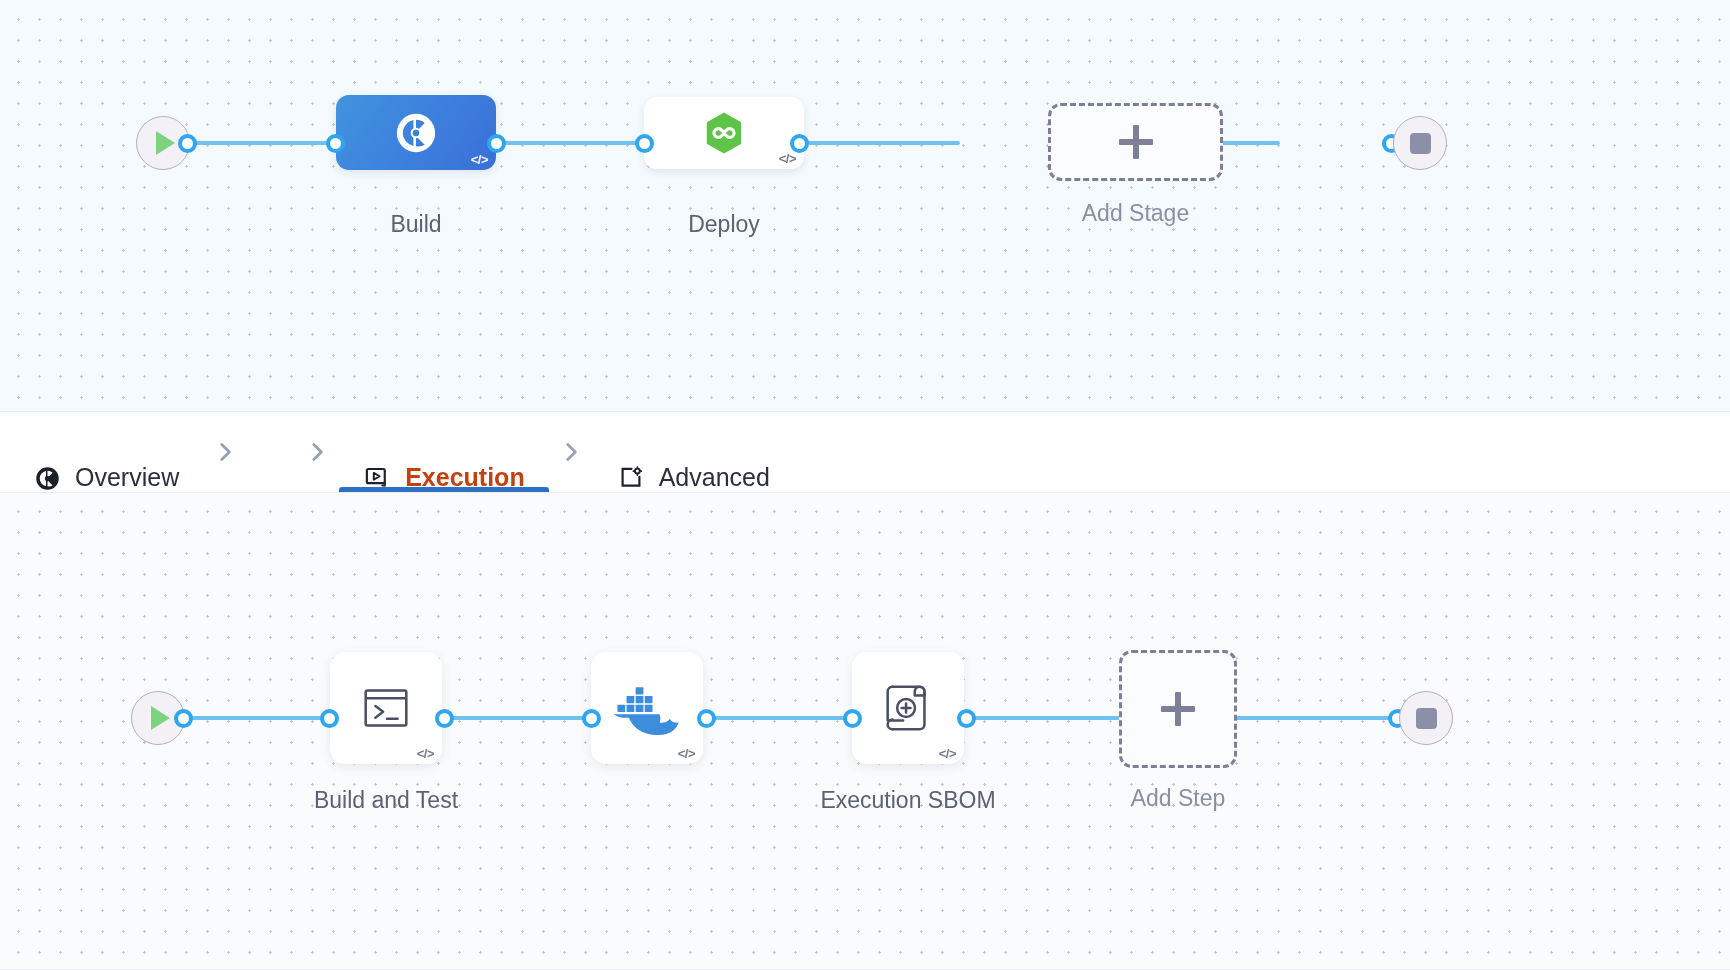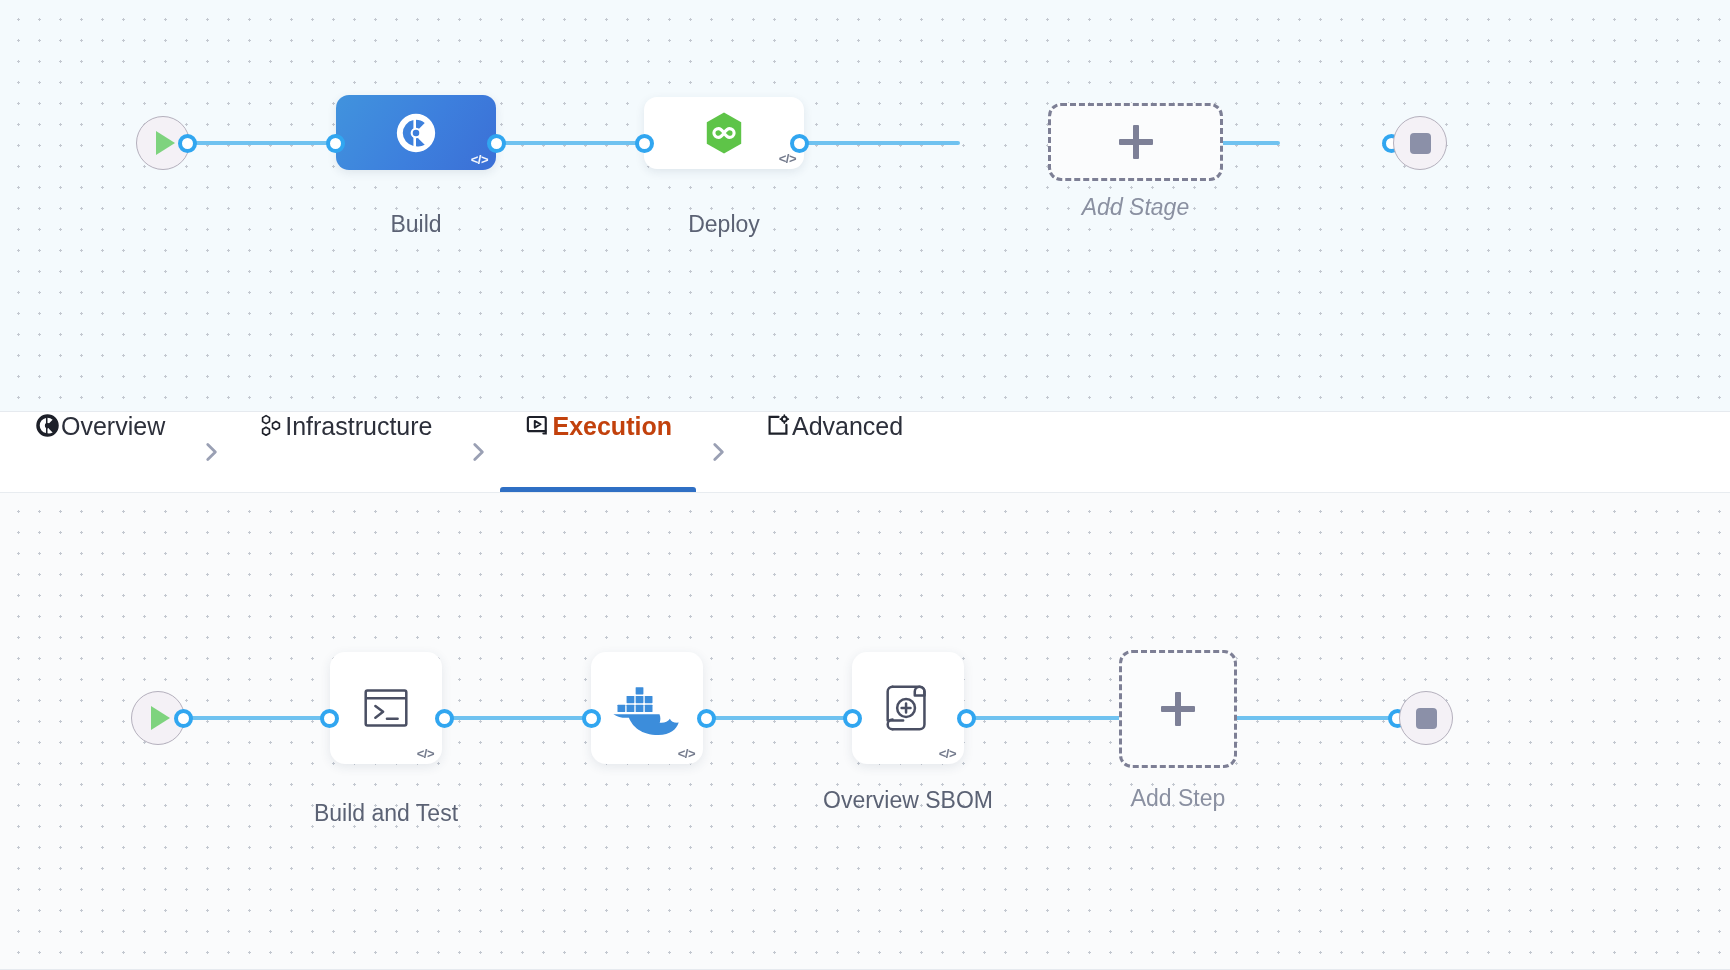--- a/index.html
+++ b/index.html
@@ -100,21 +100,21 @@
     display: flex; align-items: center; justify-content: center;
   }
 
   
   .tabbar {
     position: absolute; left: 0; top: 412px; width: 1730px; height: 80px;
     background: #ffffff; display: flex; align-items: center;
     padding-left: 34px;
   }
   .tab {
-    display: flex; align-items: flex-start; height: 80px;
+    display: flex; align-items: flex-end; gap: 14px; height: 80px;
     position: relative; cursor: pointer;
   }
   .tab-label { font-size: 25px; color: #2c2f3a; white-space: nowrap; }
   .tab.active .tab-label { font-weight: 700; color: #c2410c; }
   .tab.active:after {
     content: ""; position: absolute; left: -24px; right: -24px; bottom: 0;
     height: 5px; background: #2f6fc4; border-radius: 3px 3px 0 0;
   }
   .tab-sep {
     display: flex; align-items: center; justify-content: center;
@@ -162,21 +162,21 @@
       </span>
       <span class="code-badge on-white">&lt;/&gt;</span>
     </div>
     <div class="port" style="left:635px; top:134px;"></div>
     <div class="port" style="left:790px; top:134px;"></div>
     <div class="node-label" style="left:644px; top:206px; width:160px;">Deploy</div>
 
     <div class="dashed-card" style="left:1048px; top:103px; width:175px; height:78px;">
       <span class="plus-glyph"></span>
     </div>
-    <div class="node-label muted" style="left:1048px; top:189px; width:175px;font-style:italic;">Add Stage</div>
+    <div class="node-label muted" style="left:1048px; top:195px; width:175px;">Add Stage</div>
 
     <div class="port" style="left:1382px; top:134px;"></div>
     <div class="terminal" style="left:1393px; top:116px;">
       <div class="stop-sq"></div>
     </div>
   </div>
 
   <div class="tabbar">
 
     <div class="tab">
@@ -188,32 +188,20 @@
       </span>
       <span class="tab-label">Overview</span>
     </div>
 
     <div class="tab-sep">
       <svg width="26" height="26" viewBox="0 0 24 24">
           <path fill="none" stroke="#9aa0b4" stroke-width="2.6" stroke-linecap="round" stroke-linejoin="round" d="M9 5l7 7-7 7"></path>
         </svg>
     </div>
 
-    <div class="tab">
-      <span class="tab-ico">
-        <svg width="28" height="28" viewBox="0 0 26 26">
-          <g fill="none" stroke="#1d2029" stroke-width="1.5" stroke-linejoin="round">
-            <path d="M8.4 3.4l3.2 1.85v3.7L8.4 10.8 5.2 8.95v-3.7z"></path>
-            <path d="M8.4 14.2l3.2 1.85v3.7l-3.2 1.85-3.2-1.85v-3.7z"></path>
-            <path d="M17.6 8.8l3.2 1.85v3.7l-3.2 1.85-3.2-1.85v-3.7z"></path>
-          </g>
-        </svg>
-      </span>
-      <span class="tab-label">Infrastructure</span>
-    </div>
 
     <div class="tab-sep">
       <svg width="26" height="26" viewBox="0 0 24 24">
           <path fill="none" stroke="#9aa0b4" stroke-width="2.6" stroke-linecap="round" stroke-linejoin="round" d="M9 5l7 7-7 7"></path>
         </svg>
     </div>
 
     <div class="tab active">
       <span class="tab-ico">
         <svg width="28" height="28" viewBox="0 0 26 26">
@@ -264,21 +252,21 @@
           <rect x="9" y="12" width="42" height="36" rx="1.8" fill="none" stroke="#4a4f63" stroke-width="2.6"></rect>
           <path d="M9 20h42" stroke="#4a4f63" stroke-width="2.6"></path>
           <path d="M19 28l8 6-8 6" fill="none" stroke="#4a4f63" stroke-width="2.6" stroke-linecap="round" stroke-linejoin="round"></path>
           <path d="M31 41h11" stroke="#4a4f63" stroke-width="2.6" stroke-linecap="round"></path>
         </svg>
       </span>
       <span class="code-badge on-white">&lt;/&gt;</span>
     </div>
     <div class="port" style="left:320px; top:217px;"></div>
     <div class="port" style="left:435px; top:217px;"></div>
-    <div class="node-label" style="left:286px; top:290px; width:200px;margin-top:13px;">Build and Test</div>
+    <div class="node-label" style="left:286px; top:290px; width:200px;">Build and Test</div>
 
     <div class="step-card" style="left:591px; top:160px;">
       <span class="tab-ico">
         <svg width="70" height="58" viewBox="0 0 74 60">
           <g fill="#3c8ddb">
             <rect x="25" y="8" width="8.2" height="7.6" rx="0.6"></rect>
             <rect x="15.4" y="17.3" width="8.2" height="7.6" rx="0.6"></rect>
             <rect x="25" y="17.3" width="8.2" height="7.6" rx="0.6"></rect>
             <rect x="34.6" y="17.3" width="8.2" height="7.6" rx="0.6"></rect>
             <rect x="5.8" y="26.6" width="8.2" height="7.6" rx="0.6"></rect>
@@ -304,21 +292,21 @@
             <path d="M16 53a5 5 0 0 1-5-5 5 5 0 0 1 5-5"></path>
             <circle cx="30" cy="31" r="9.2"></circle>
             <path d="M30 26.4v9.2M25.4 31h9.2"></path>
           </g>
         </svg>
       </span>
       <span class="code-badge on-white">&lt;/&gt;</span>
     </div>
     <div class="port" style="left:843px; top:217px;"></div>
     <div class="port" style="left:957px; top:217px;"></div>
-    <div class="node-label" style="left:808px; top:290px; width:200px;">Overview SBOM</div>
+    <div class="node-label" style="left:808px; top:290px; width:200px;">Execution SBOM</div>
 
     <div class="dashed-card" style="left:1119px; top:158px; width:118px; height:118px;">
       <span class="plus-glyph"></span>
     </div>
     <div class="node-label muted" style="left:1088px; top:288px; width:180px;">Add Step</div>
 
     <div class="port" style="left:1388px; top:217px;"></div>
     <div class="terminal" style="left:1399px; top:199px;">
       <div class="stop-sq"></div>
     </div>

